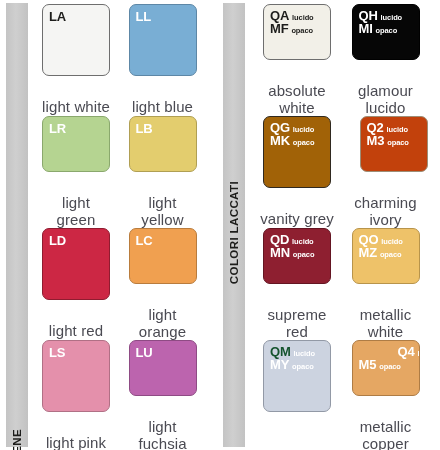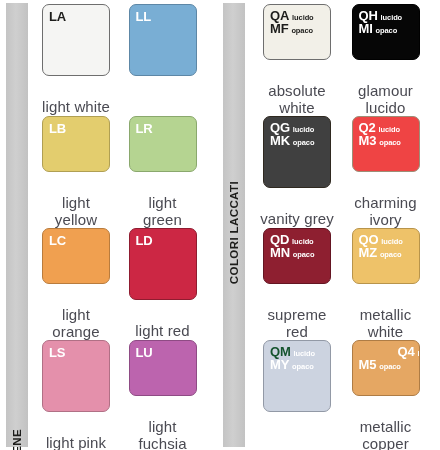--- a/index.html
+++ b/index.html
@@ -151,48 +151,49 @@
         <div class="swatch" style="background: rgb(245, 245, 243); border-color: rgb(110, 110, 110);">
           <span class="code-single" style="color: rgb(29, 29, 27);">LA</span>
         </div>
         <div class="caption">light white</div>
       </div>
 
       <div class="cell">
         <div class="swatch" style="background: rgb(121, 174, 212); border-color: rgb(93, 135, 166);">
           <span class="code-single" style="color: rgb(255, 255, 255);">LL</span>
         </div>
+        <div class="caption">light blue</div>
+      </div>
+
+      <div class="cell">
+        <div class="swatch" style="background: rgb(181, 212, 145); border-color: rgb(138, 168, 109);">
+          <span class="code-single" style="color: rgb(255, 255, 255);">LR</span>
+        </div>
+        <div class="caption">light green</div>
       </div>
 
       <div class="cell">
         <div class="swatch" style="background: rgb(227, 205, 110); border-color: rgb(176, 159, 83);">
           <span class="code-single" style="color: rgb(255, 255, 255);">LB</span>
         </div>
         <div class="caption">light yellow</div>
       </div>
 
       <div class="cell">
-        <div class="swatch" style="background: rgb(181, 212, 145); border-color: rgb(138, 168, 109);">
-          <span class="code-single" style="color: rgb(255, 255, 255);">LR</span>
-        </div>
-        <div class="caption">light green</div>
+        <div class="swatch" style="background: rgb(204, 39, 68); border-color: rgb(143, 28, 48);">
+          <span class="code-single" style="color: rgb(255, 255, 255);">LD</span>
+        </div>
+        <div class="caption">light red</div>
       </div>
 
       <div class="cell">
         <div class="swatch" style="background: rgb(240, 160, 80); border-color: rgb(185, 124, 61);">
           <span class="code-single" style="color: rgb(255, 255, 255);">LC</span>
         </div>
         <div class="caption">light orange</div>
-      </div>
-
-      <div class="cell">
-        <div class="swatch" style="background: rgb(204, 39, 68); border-color: rgb(143, 28, 48);">
-          <span class="code-single" style="color: rgb(255, 255, 255);">LD</span>
-        </div>
-        <div class="caption">light red</div>
       </div>
 
       <div class="cell">
         <div class="swatch" style="background: rgb(228, 144, 171); border-color: rgb(176, 112, 133);">
           <span class="code-single" style="color: rgb(255, 255, 255);">LS</span>
         </div>
         <div class="caption">light pink</div>
       </div>
 
       <div class="cell">
@@ -237,37 +238,37 @@
             <div class="code-line">
               <span class="code" style="color: rgb(255, 255, 255);">MI</span>
               <span class="finish" style="color: rgb(255, 255, 255);">opaco</span>
             </div>
           </div>
         </div>
         <div class="caption">glamour lucido</div>
       </div>
 
       <div class="cell">
-        <div class="swatch" style="background: #404040; border-color: rgb(47, 41, 32);">
+        <div class="swatch" style="background: #a16207; border-color: rgb(47, 41, 32);">
           <div class="swatch-codes">
             <div class="code-line">
               <span class="code" style="color: rgb(255, 255, 255);">QG</span>
               <span class="finish" style="color: rgb(255, 255, 255);">lucido</span>
             </div>
             <div class="code-line">
               <span class="code" style="color: rgb(255, 255, 255);">MK</span>
               <span class="finish" style="color: rgb(255, 255, 255);">opaco</span>
             </div>
           </div>
         </div>
         <div class="caption">vanity grey</div>
       </div>
 
       <div class="cell">
-        <div class="swatch" style="background: #ef4444; border-color: rgb(157, 142, 119);">
+        <div class="swatch" style="background: #c2410c; border-color: rgb(157, 142, 119); margin-left: 8px;">
           <div class="swatch-codes">
             <div class="code-line">
               <span class="code" style="color: rgb(255, 255, 255);">Q2</span>
               <span class="finish" style="color: rgb(255, 255, 255);">lucido</span>
             </div>
             <div class="code-line">
               <span class="code" style="color: rgb(255, 255, 255);">M3</span>
               <span class="finish" style="color: rgb(255, 255, 255);">opaco</span>
             </div>
           </div>

